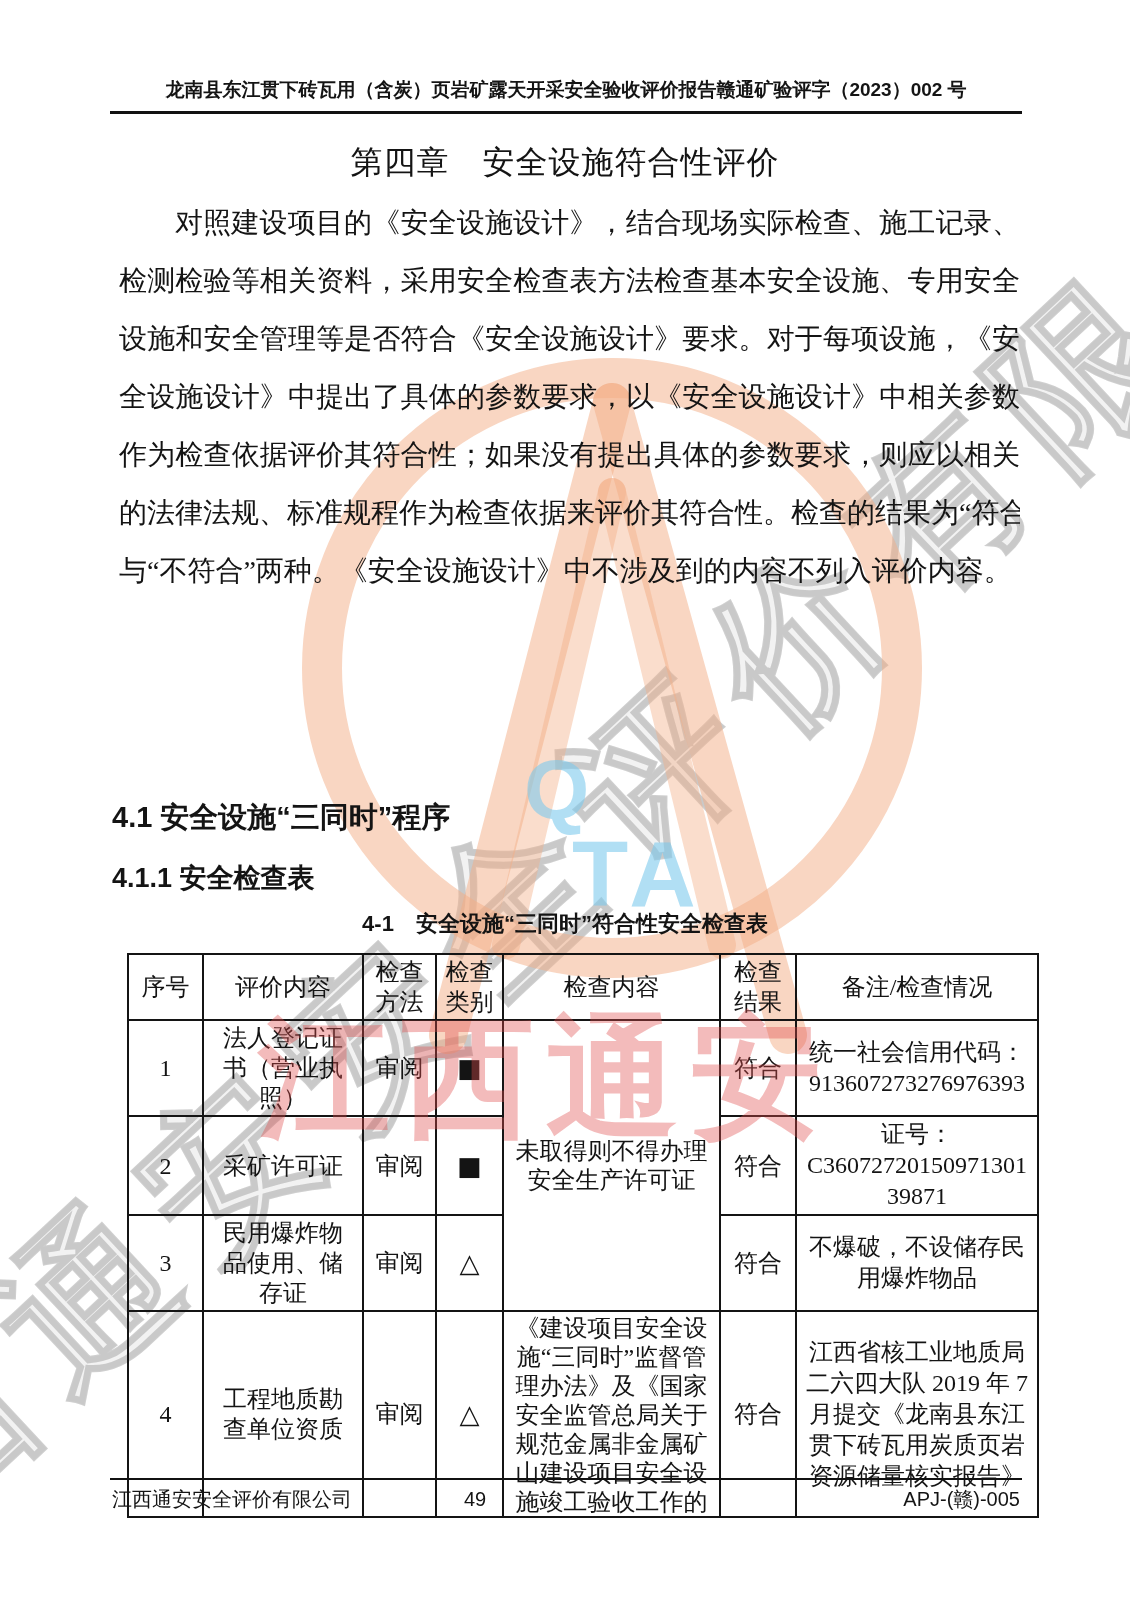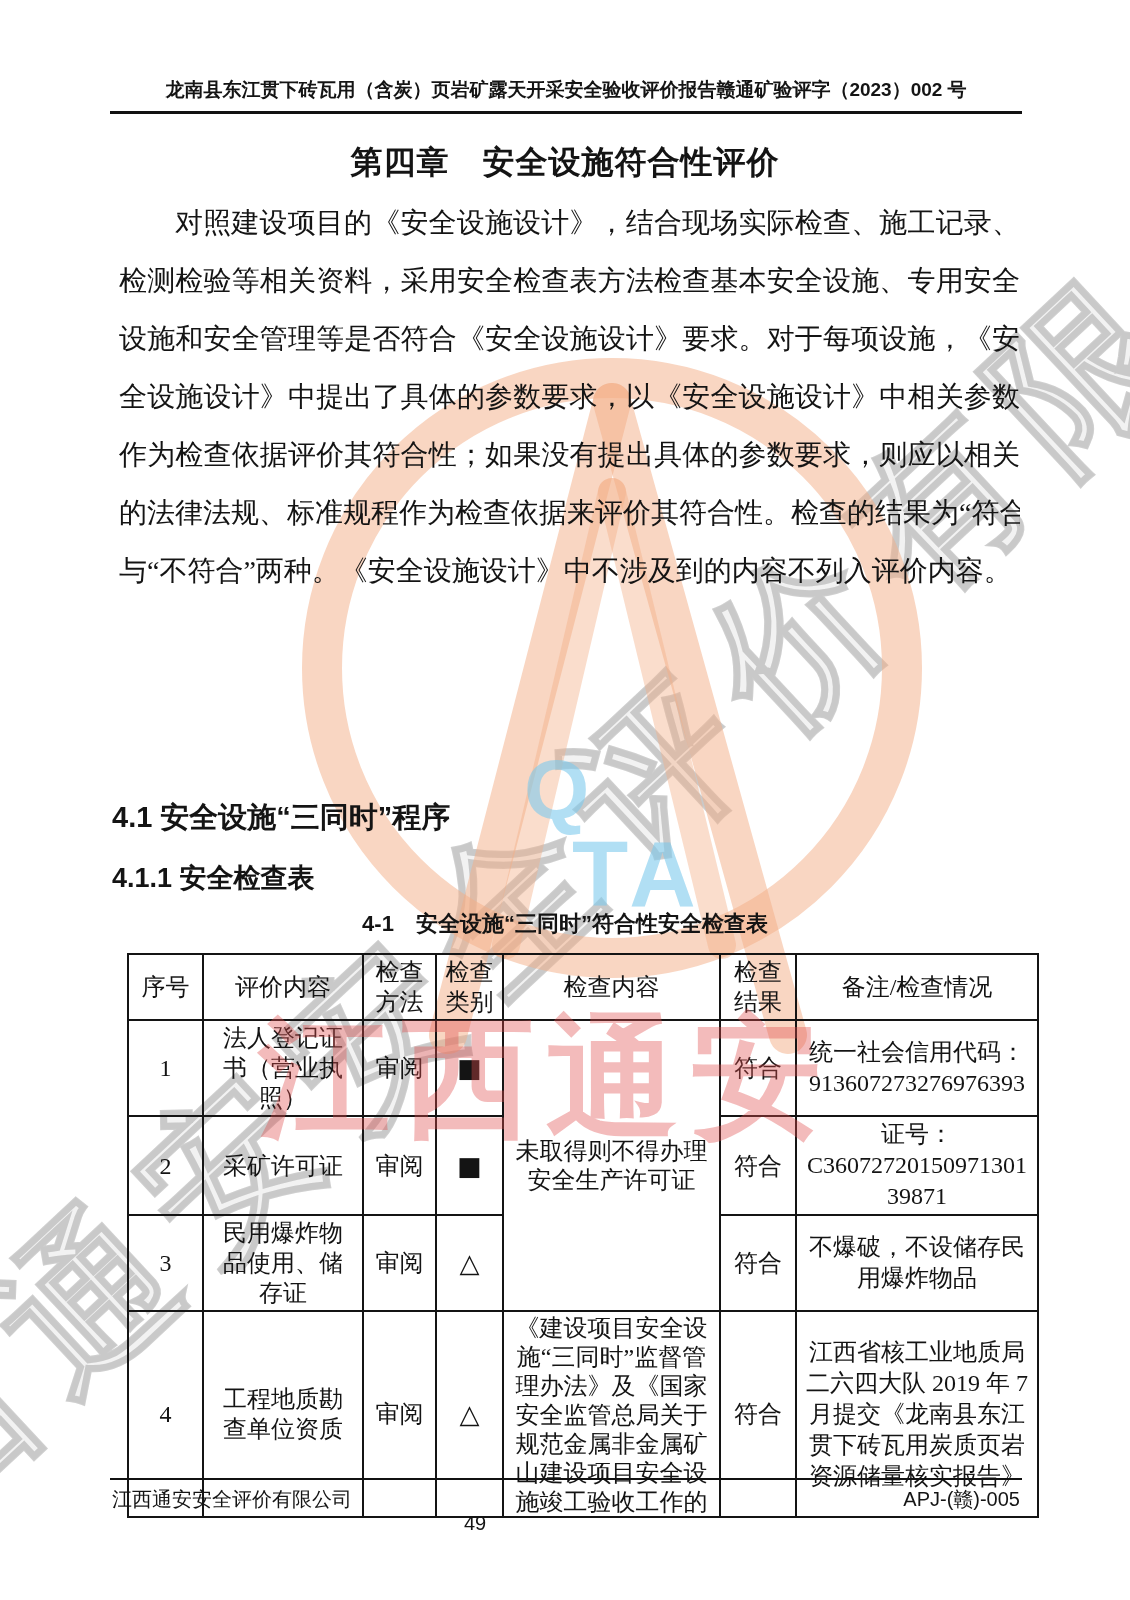--- a/index.html
+++ b/index.html
@@ -46,21 +46,21 @@
     position:absolute;left:112px;right:110px;top:78px;
     display:flex;justify-content:center;
     font-family:"Liberation Sans","DejaVu Sans",sans-serif;
     font-size:19px;font-weight:600;line-height:24px;
   }
   .pg-header-rule{position:absolute;left:110px;right:108px;top:111px;height:3px;background:#111;}
   .chapter-title{
     position:absolute;left:0;right:0;top:141px;
     text-align:center;
     font-family:"Liberation Sans","DejaVu Sans",sans-serif;
-    font-weight:bold;font-size:32px;letter-spacing:1px;
+    font-weight:normal;font-size:32px;letter-spacing:1px;
   }
   .para{position:absolute;left:112px;width:908px;font-size:28px;}
   .para .bodyline{
     height:58px;line-height:50px;
     text-align:justify;text-align-last:justify;text-justify:inter-character;
     overflow:hidden;white-space:nowrap;margin-left:7px;
   }
   .para .bodyline.first{text-indent:2em;}
   .para .bodyline.last{text-align:left;text-align-last:left;}
   .p1{top:198px;}
@@ -103,21 +103,21 @@
   td.ccontent{padding:2px 4px;line-height:29px;margin-top:24px;}
   .clipwrap{max-height:200px;overflow:hidden;}
   
   .pg-footer-rule{position:absolute;left:110px;right:108px;top:1478px;height:2px;background:#111;}
   .pg-footer{
     position:absolute;left:112px;right:110px;top:1486px;height:30px;
     font-family:"Liberation Sans","DejaVu Sans",sans-serif;
     font-size:20px;line-height:26px;
   }
   .ft-company{position:absolute;left:0;top:0;}
-  .ft-page{position:absolute;left:352px;top:0;margin-top:24px;}
+  .ft-page{position:absolute;left:352px;top:0;}
   .ft-code{position:absolute;right:0;top:0;}
 </style>
 </head>
 <body>
 
 <div class="page">
 
   <div class="wm-layer">
     <div class="wm-gray">江西通安安全评价有限公司</div>
     <svg class="wm-logo" width="1130" height="1600" viewBox="0 0 1130 1600">

